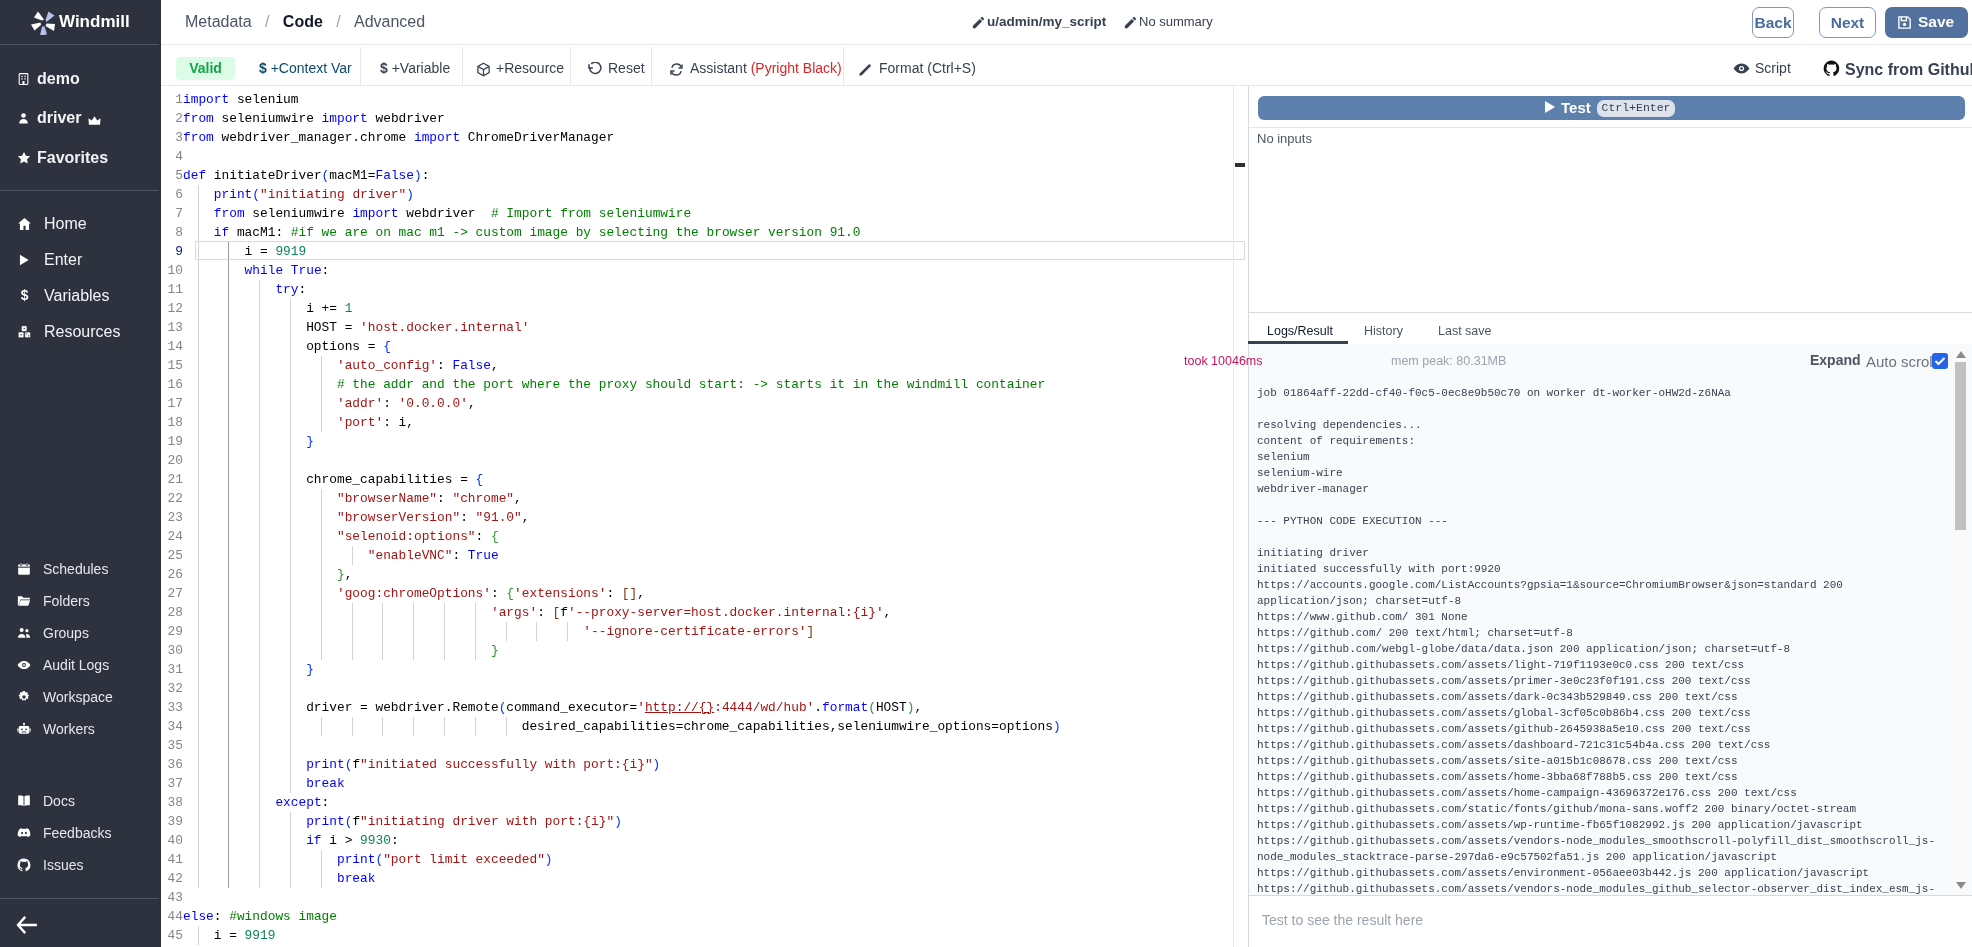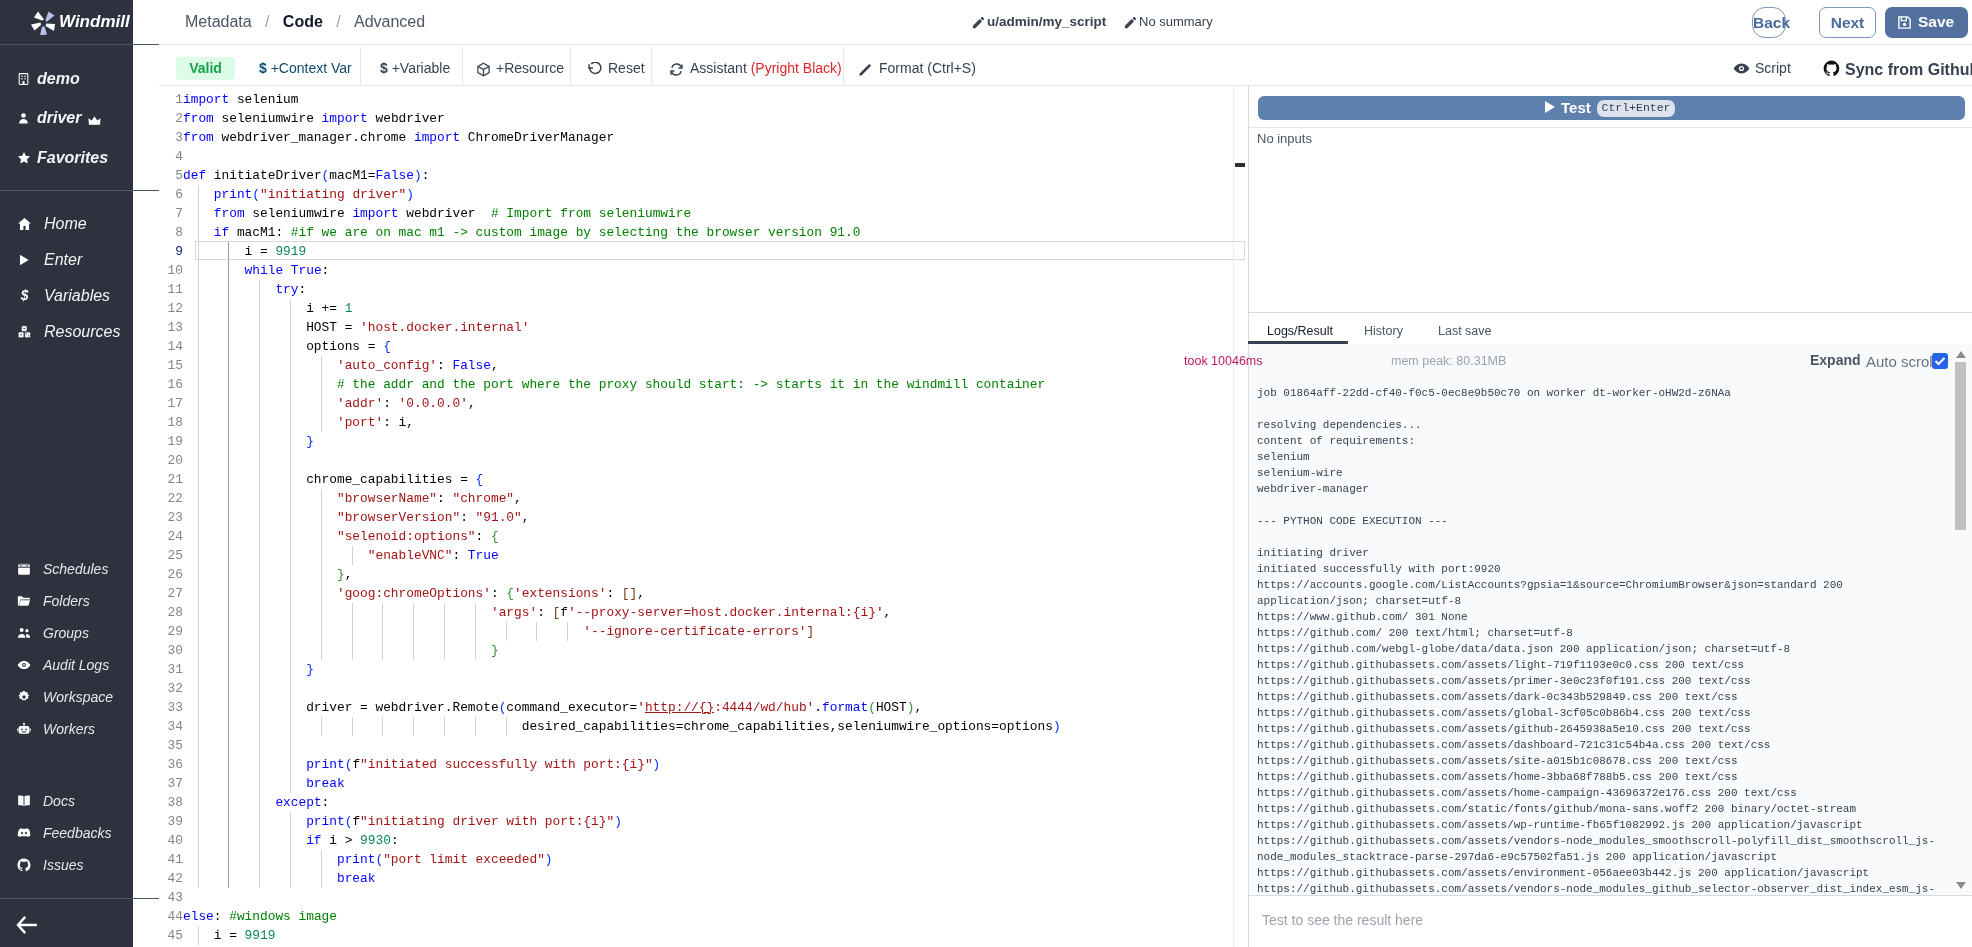--- a/index.html
+++ b/index.html
@@ -3,21 +3,21 @@
 * { margin:0; padding:0; box-sizing:border-box; }
 html,body { width:1972px; height:947px; overflow:hidden; background:#fff;
   font-family:"Liberation Sans",sans-serif; -webkit-font-smoothing:antialiased; }
 .abs { position:absolute; white-space:nowrap; }
 i { font-style:normal; }
 .k { color:#0000ff; } .s { color:#a31515; } .n { color:#098658; } .c { color:#008000; }
 .p1 { color:#0431fa; } .p2 { color:#319331; } .p3 { color:#7b3814; }
 u { text-decoration-color:#a31515; }
 
 
-#sidebar { position:absolute; left:0; top:0; width:133px; height:947px; background:#2d323e;font-style:italic; }
+#sidebar { position:absolute; left:0; top:0; width:161px; height:947px; background:#2d323e; }
 .sbrow { position:absolute; left:0; width:159px; height:22px; }
 .sbrow .sbic { position:absolute; left:17px; top:50%; transform:translateY(-50%); line-height:0; }
 .sbrow .sbtx { position:absolute; top:50%; transform:translateY(-50%); white-space:nowrap; }
 .sbrow { transform:translateY(-11px); }
 .sb1 .sbtx { color:#f3f4f6; font-size:16px; font-weight:700; }
 .sb2 .sbtx { color:#f3f4f6; font-size:16px; font-weight:400; }
 .sb3 .sbtx { color:#e5e8ec; font-size:14px; font-weight:400; }
 .sbdiv { position:absolute; left:0; width:159px; height:1px; background:#4d5563; }
 
 
@@ -112,21 +112,21 @@
 <div class="abs" style="left:971px;top:15px"><svg width="15" height="15" viewBox="0 0 24 24">
       <path d="M3 17.2V21h3.8L17.8 9.94 14 6.2 3 17.2z" fill="#374151"></path>
       <path d="M20.7 7.04a1 1 0 0 0 0-1.41L18.37 3.3a1 1 0 0 0-1.41 0l-1.83 1.83 3.75 3.75 1.82-1.83z" fill="#374151"></path>
     </svg></div>
 <div class="abs" style="left:987px;top:14px;font-size:13.5px;font-weight:700;color:#374151">u/admin/my_script</div>
 <div class="abs" style="left:1123px;top:15px"><svg width="15" height="15" viewBox="0 0 24 24">
       <path d="M3 17.2V21h3.8L17.8 9.94 14 6.2 3 17.2z" fill="#374151"></path>
       <path d="M20.7 7.04a1 1 0 0 0 0-1.41L18.37 3.3a1 1 0 0 0-1.41 0l-1.83 1.83 3.75 3.75 1.82-1.83z" fill="#374151"></path>
     </svg></div>
 <div class="abs" style="left:1139px;top:14px;font-size:13px;font-weight:400;color:#374151">No summary</div>
-<div class="abs" style="left:1752px;top:7px;width:34px;height:31px;border:1px solid #7e97ba;border-radius:13px;color:#4a6b9d;font-weight:700;font-size:15.5px;text-align:center;line-height:29px">Back</div>
+<div class="abs" style="left:1752px;top:7px;width:42px;height:31px;border:1px solid #7e97ba;border-radius:7px;color:#4a6b9d;font-weight:700;font-size:15.5px;text-align:center;line-height:29px">Back</div>
 <div class="abs" style="left:1819px;top:7px;width:57px;height:31px;border:1px solid #7e97ba;border-radius:7px;color:#4a6b9d;font-weight:700;font-size:15.5px;text-align:center;line-height:29px">Next</div>
 <div class="abs" style="left:1885px;top:7px;width:83px;height:31px;background:#53719e;border-radius:7px;color:#fff;font-weight:700;font-size:15.5px">
   <span style="position:absolute;left:12px;top:8px;line-height:0"><svg width="15" height="15" viewBox="0 0 24 24">
         <path d="M3 3h14l4 4v14H3z" fill="none" stroke="white" stroke-width="2.2"></path>
         <path d="M7 3v6h8V3" fill="none" stroke="white" stroke-width="2.2"></path>
         <circle cx="12" cy="15" r="2.6" fill="white"></circle>
       </svg></span>
   <span style="position:absolute;left:33px;top:6px">Save</span>
   </div>
 

